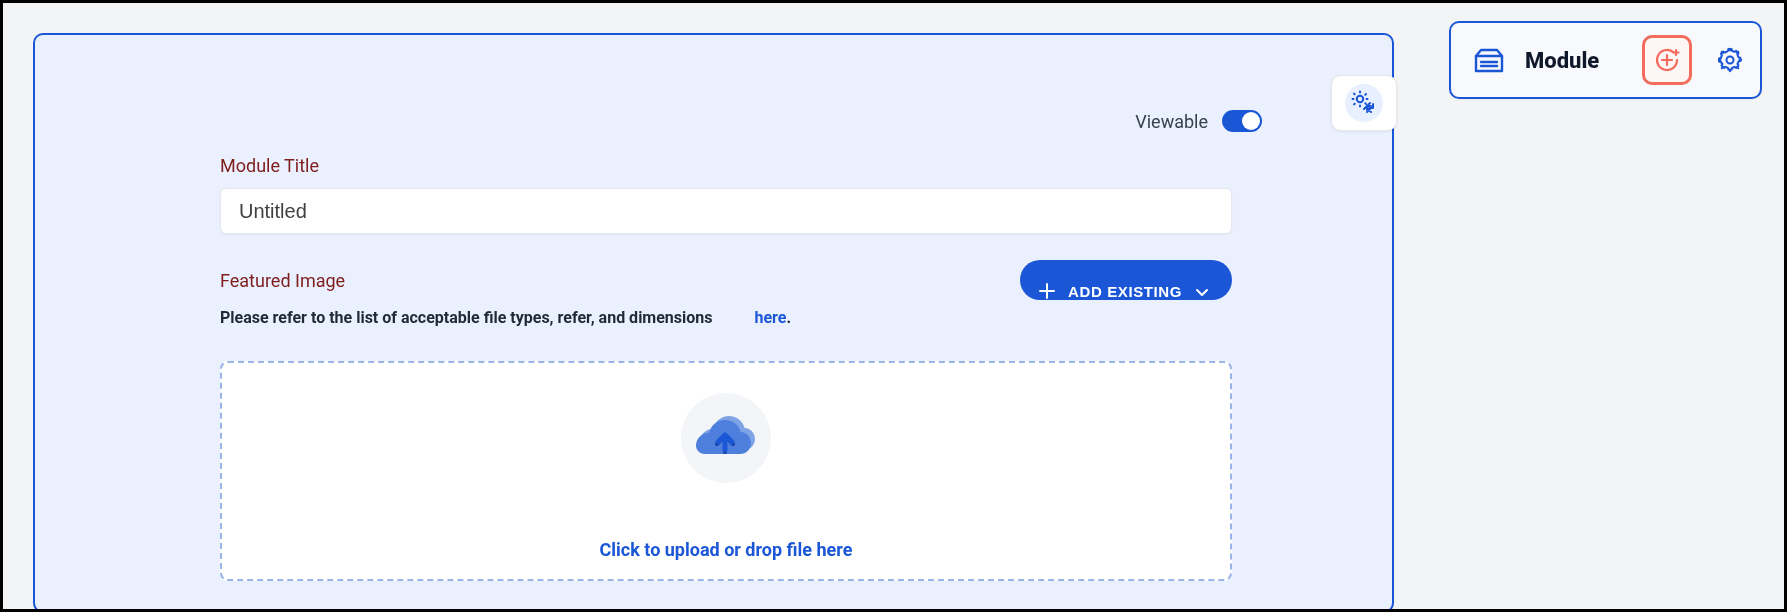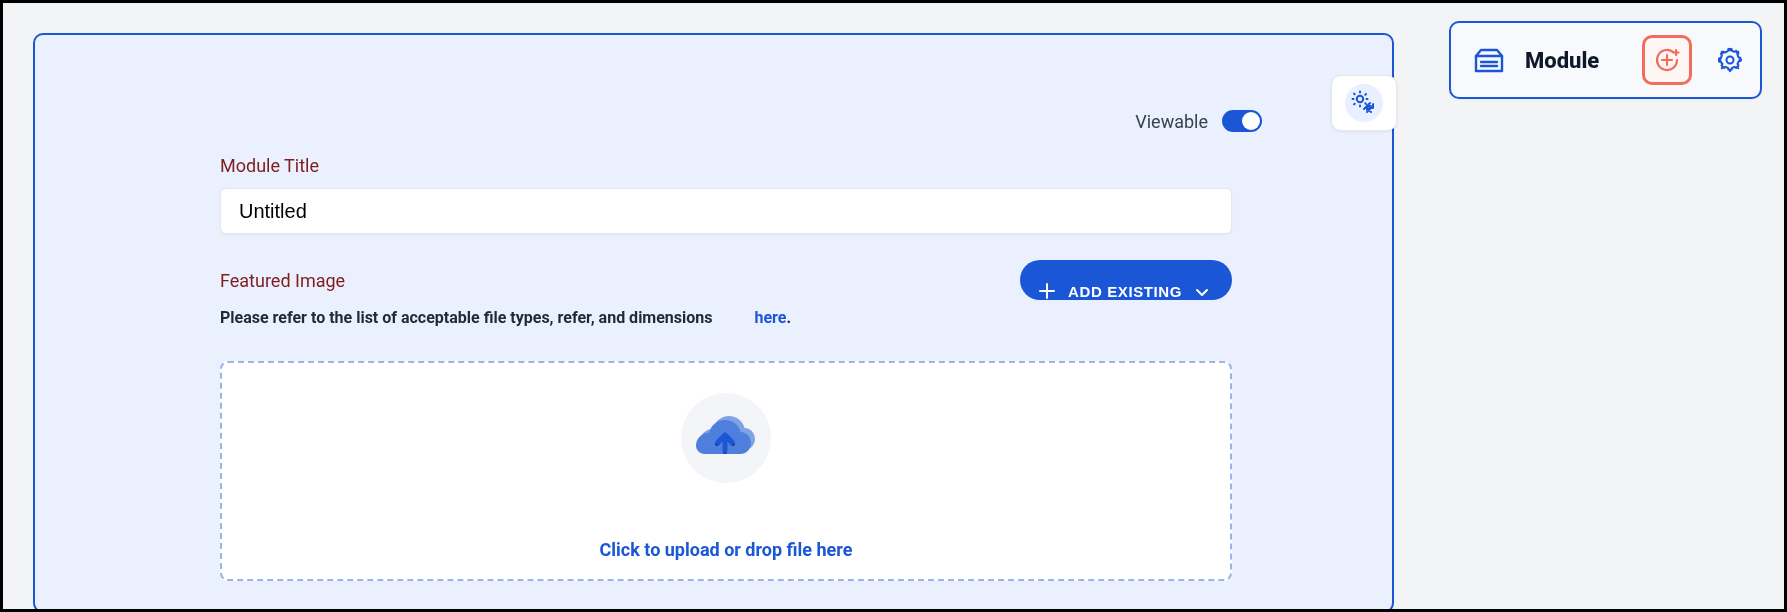--- a/index.html
+++ b/index.html
@@ -95,21 +95,21 @@
     margin-bottom: 12px;
   }
   .text-input {
     width: 100%;
     height: 46px;
     border: 1px solid #e2e6ee;
     border-radius: 6px;
     background: #fff;
     padding: 0 18px;
     font-size: 20px;
-    color: #000000;
+    color: #404040;
     outline: none;
     box-shadow: 0 1px 2px rgba(0,0,0,0.04);
   }
   .featured-row {
     margin-top: 26px;
     display: flex;
     align-items: center;
     justify-content: space-between;
   }
   .add-existing-btn {

